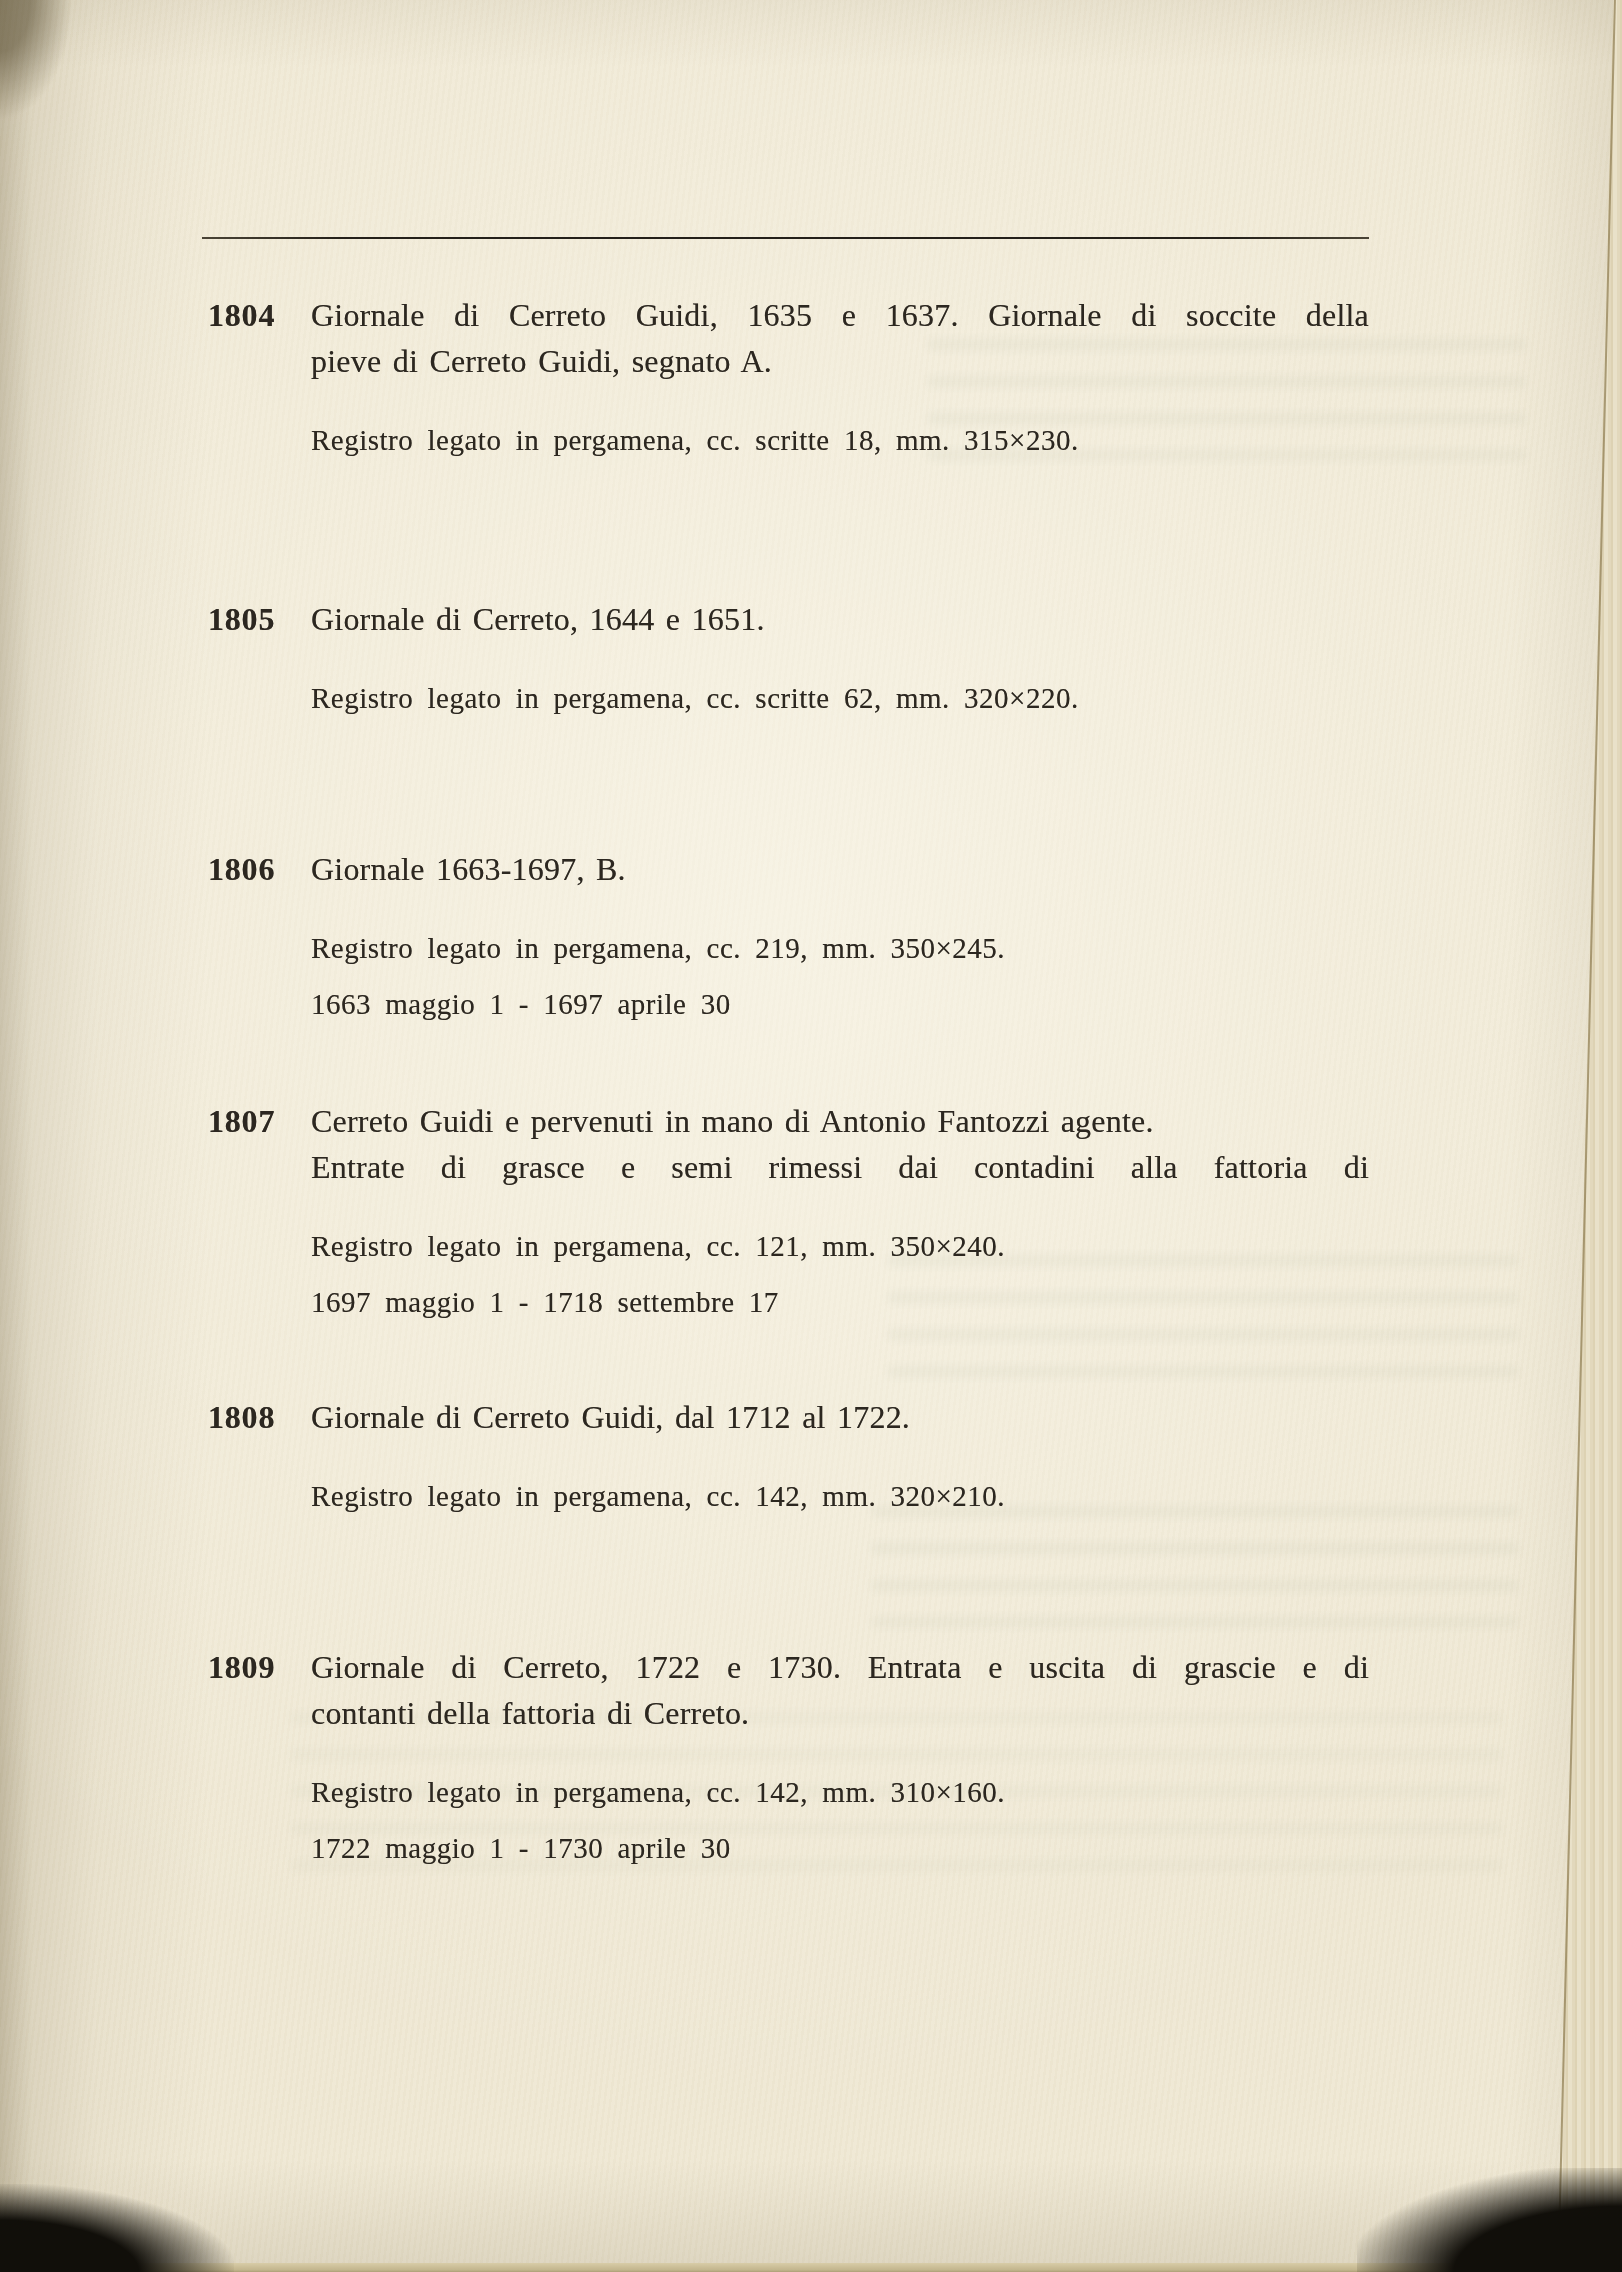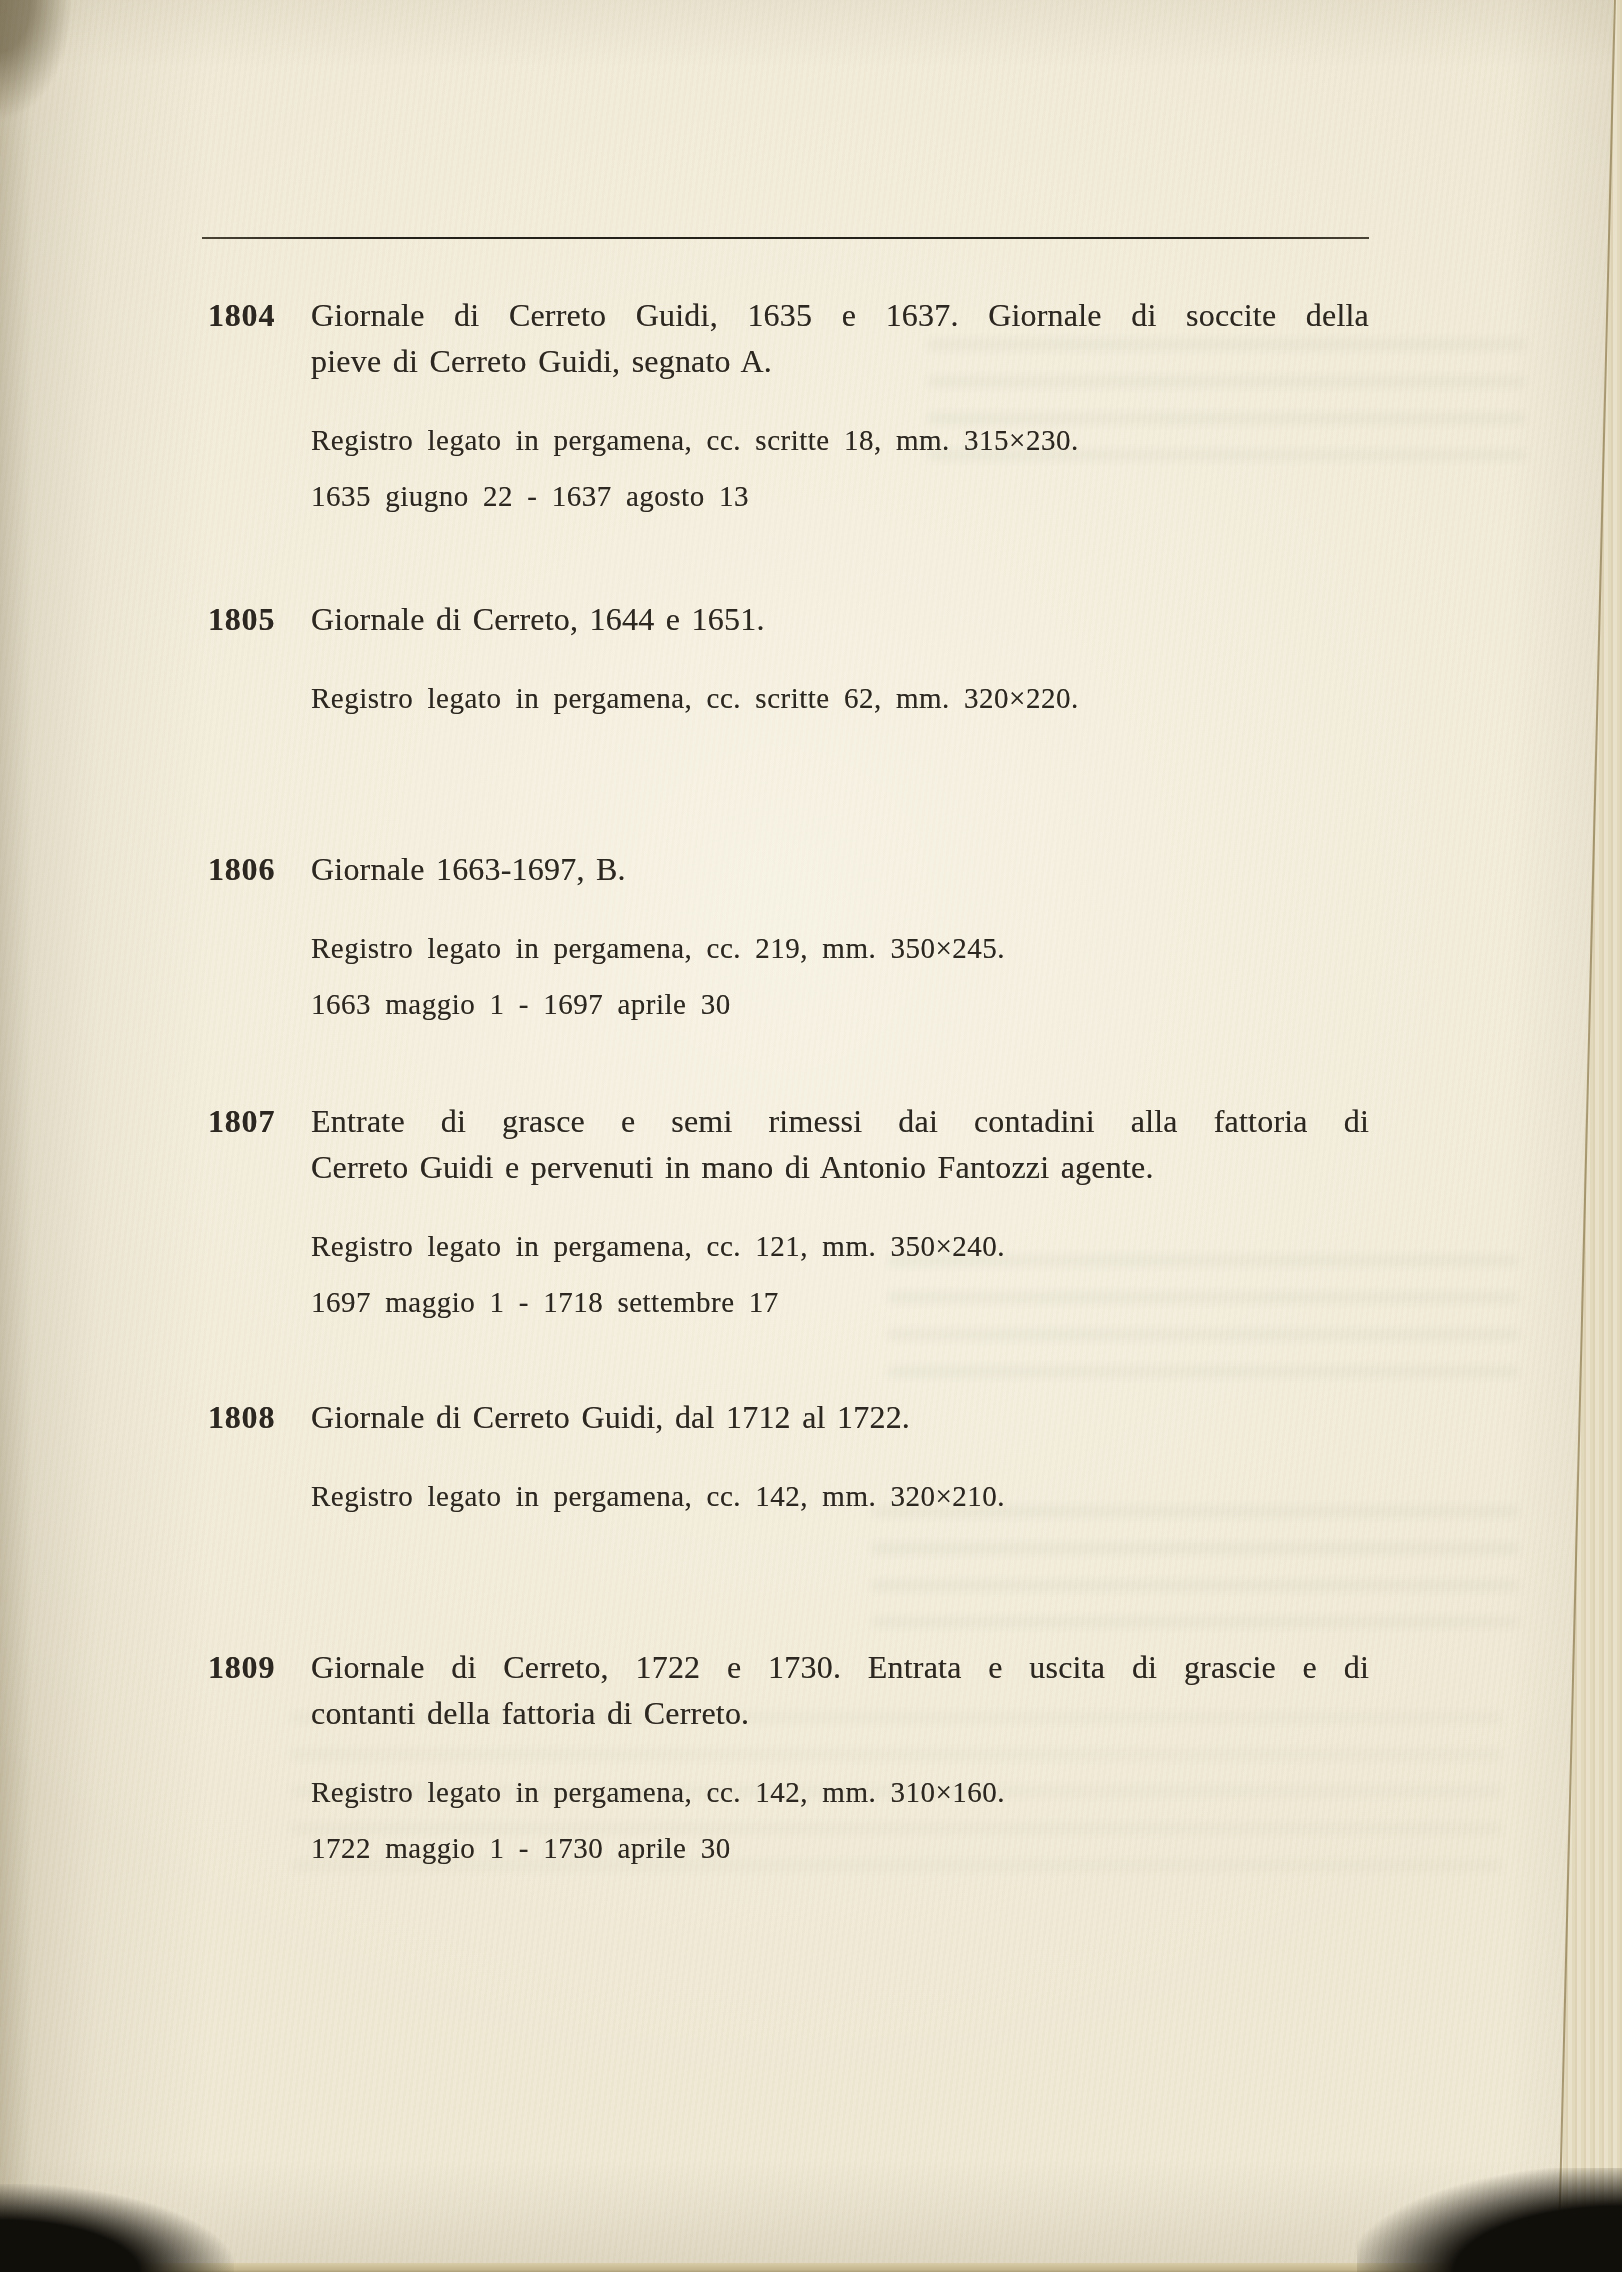--- a/index.html
+++ b/index.html
@@ -107,21 +107,20 @@
   <div class="head-rule"></div>
 
   <section class="entry" style="top:292px">
     <span class="entry-number">1804</span>
     <div class="entry-body">
       <p class="entry-title">
           <span class="tl just">Giornale di Cerreto Guidi, 1635 e 1637. Giornale di soccite della</span>
           <span class="tl">pieve di Cerreto Guidi, segnato A.</span>
         </p>
       <p class="entry-format">Registro legato in pergamena, cc. scritte 18, mm. 315×230.</p>
-      <p class="entry-dates">1635 giugno 22 - 1637 agosto 13</p>
     </div>
   </section>
 
   <section class="entry" style="top:596px">
     <span class="entry-number">1805</span>
     <div class="entry-body">
       <p class="entry-title">
           <span class="tl">Giornale di Cerreto, 1644 e 1651.</span>
         </p>
       <p class="entry-format">Registro legato in pergamena, cc. scritte 62, mm. 320×220.</p>
@@ -136,22 +135,22 @@
         </p>
       <p class="entry-format">Registro legato in pergamena, cc. 219, mm. 350×245.</p>
       <p class="entry-dates">1663 maggio 1 - 1697 aprile 30</p>
     </div>
   </section>
 
   <section class="entry" style="top:1098px">
     <span class="entry-number">1807</span>
     <div class="entry-body">
       <p class="entry-title">
+          <span class="tl">Cerreto Guidi e pervenuti in mano di Antonio Fantozzi agente.</span>
           <span class="tl just">Entrate di grasce e semi rimessi dai contadini alla fattoria di</span>
-          <span class="tl">Cerreto Guidi e pervenuti in mano di Antonio Fantozzi agente.</span>
         </p>
       <p class="entry-format">Registro legato in pergamena, cc. 121, mm. 350×240.</p>
       <p class="entry-dates">1697 maggio 1 - 1718 settembre 17</p>
     </div>
   </section>
 
   <section class="entry" style="top:1394px">
     <span class="entry-number">1808</span>
     <div class="entry-body">
       <p class="entry-title">

